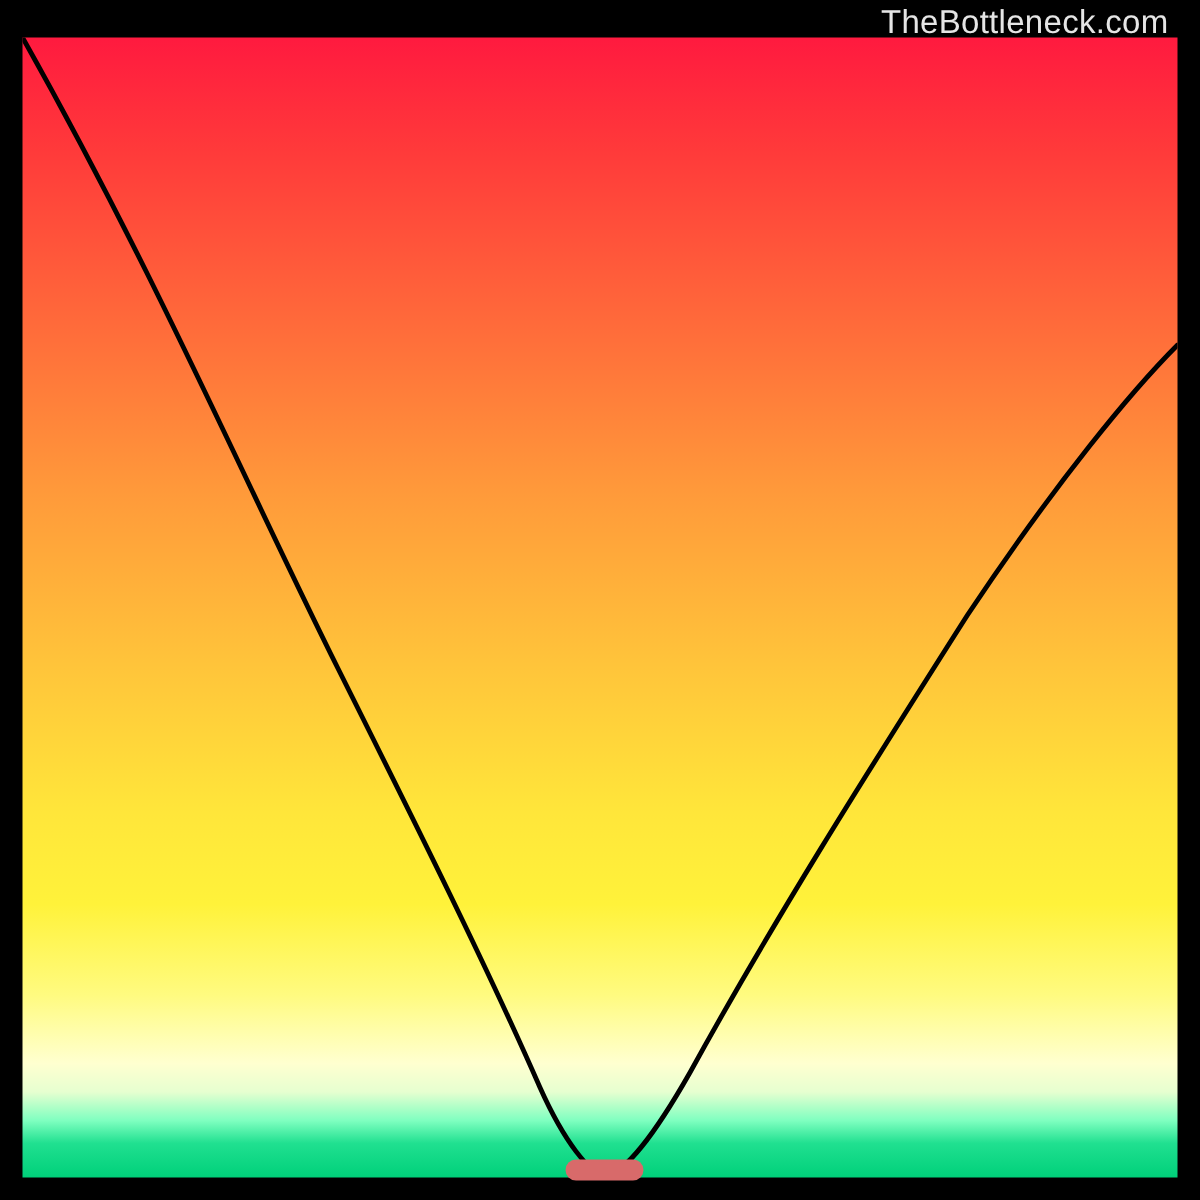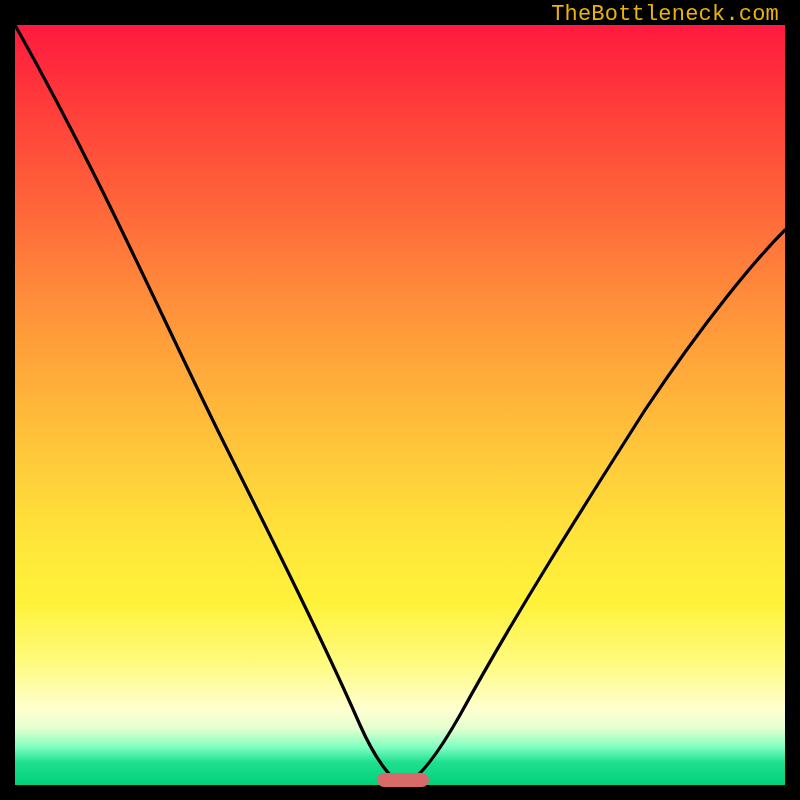--- a/index.html
+++ b/index.html
@@ -38,25 +38,24 @@
       #e6ffd0 92.5%,
       #7fffc0 95%,
       #20e090 97%,
       #00d07a 100%
     );
   }
   .watermark {
     position: absolute;
     top: 2px;
     right: 6px;
-    color: #eab308;
+    color: #e5e5e5;
     font-size: 22px;
     letter-spacing: 0.2px;
     user-select: none;
-    font-family: Liberation Mono, monospace;
   }
   svg.curve {
     position: absolute;
     left: 0;
     top: 0;
     width: 770px;
     height: 760px;
   }
   .marker {
     position: absolute;

